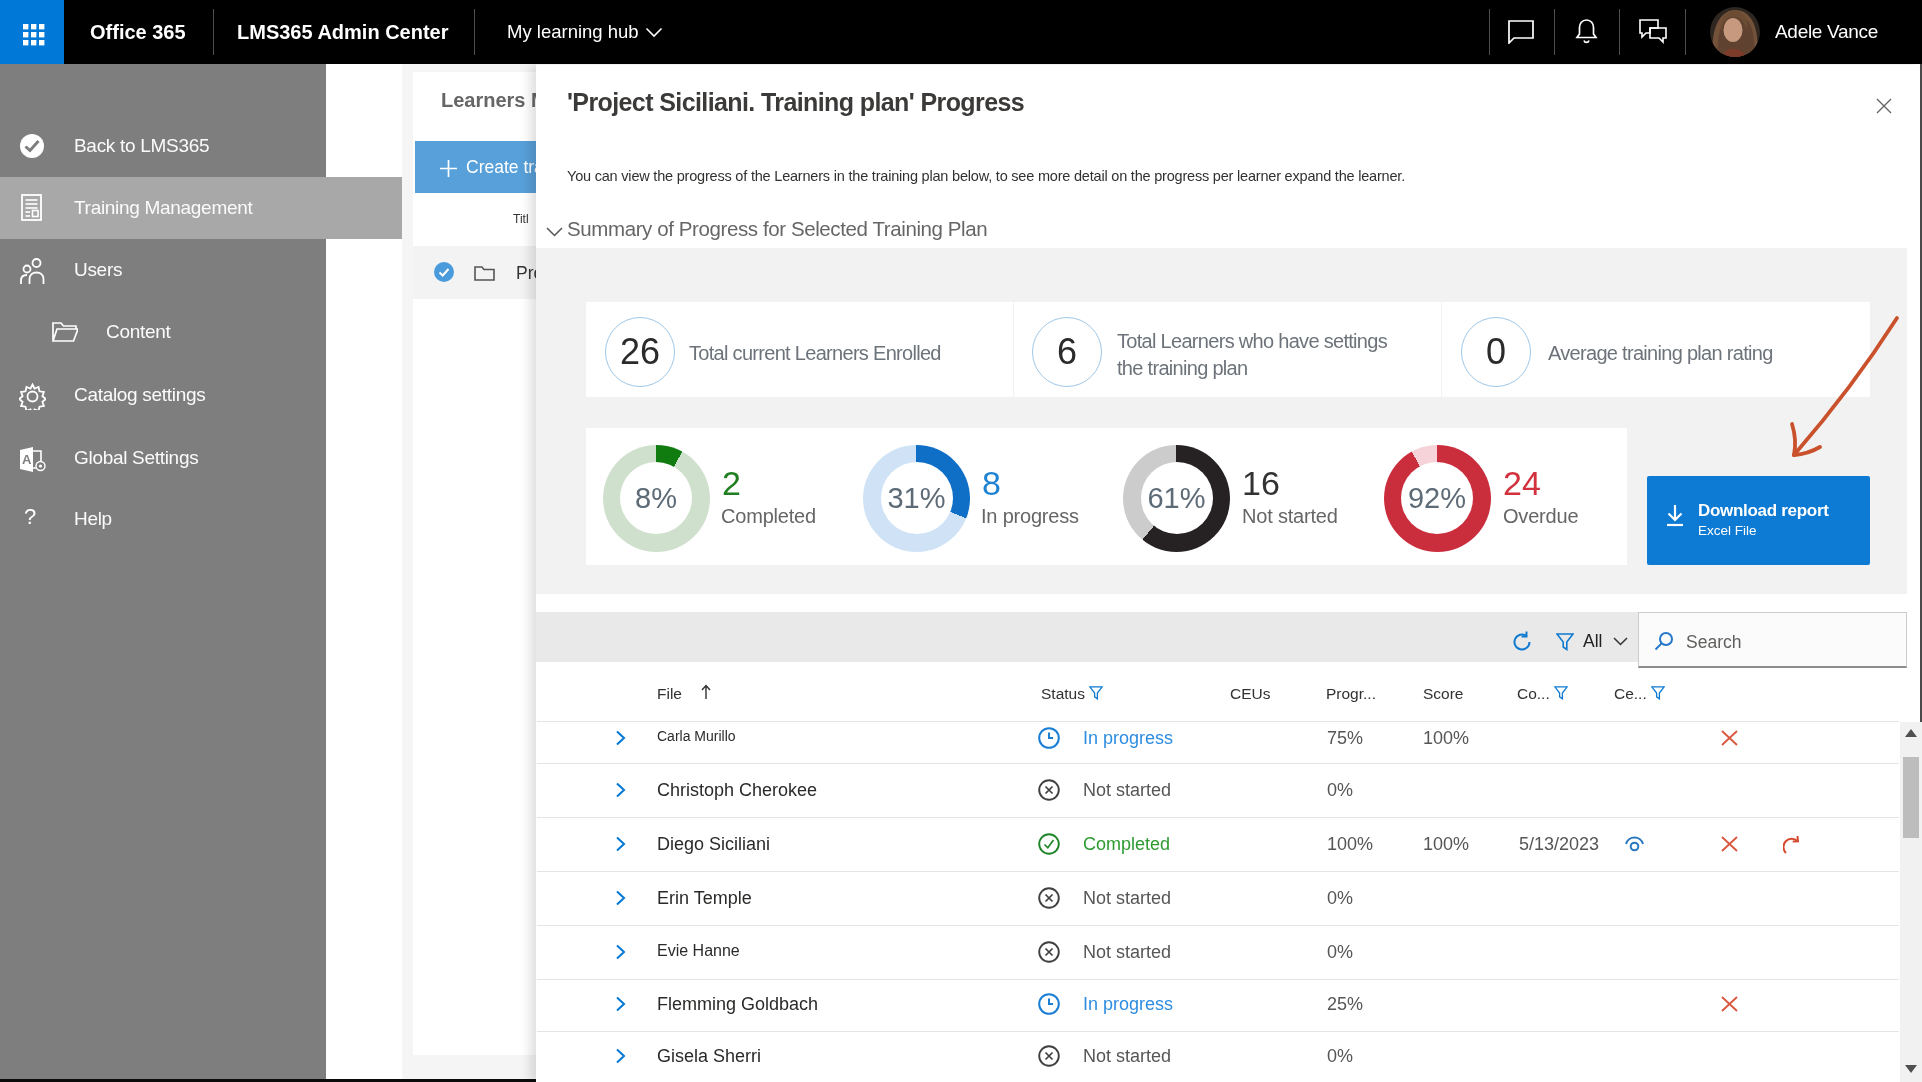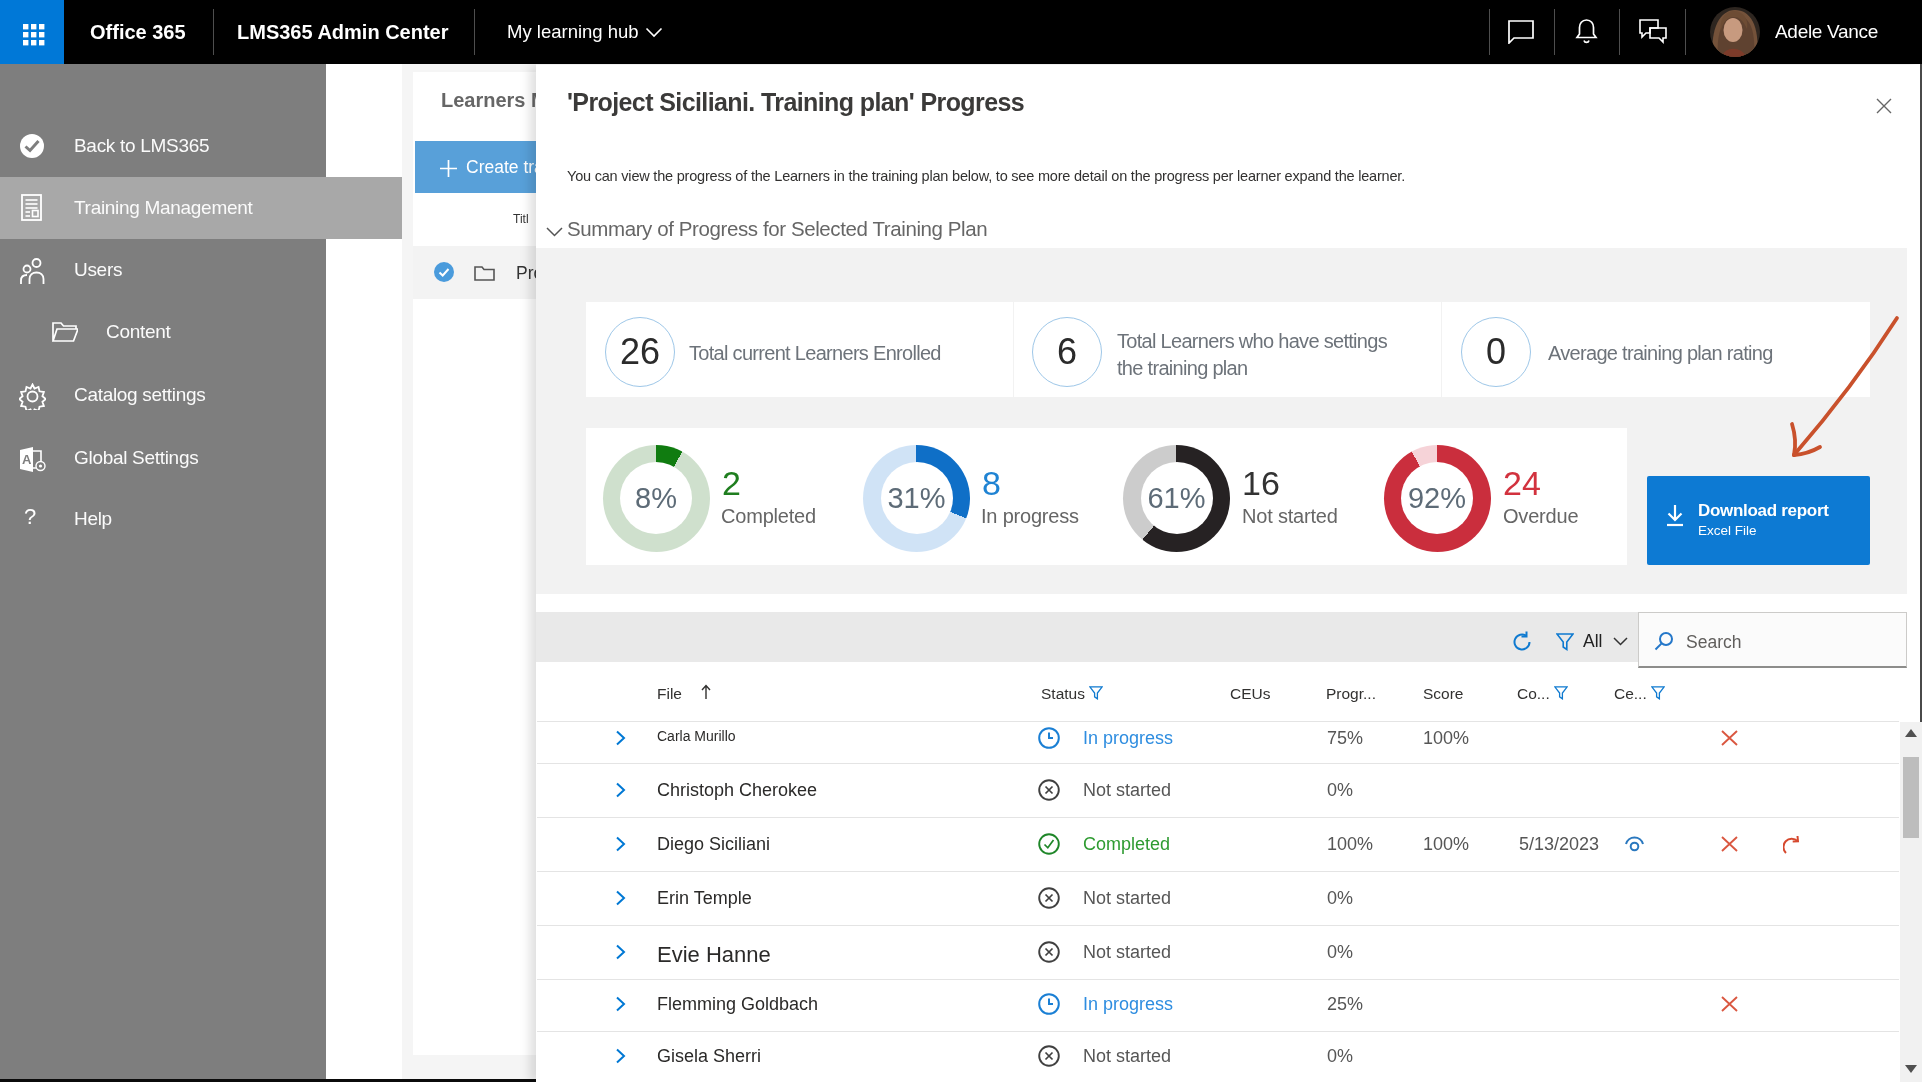--- a/index.html
+++ b/index.html
@@ -358,21 +358,21 @@
   <svg class="abs" style="left:502px; top:822px;" width="22" height="22" viewBox="0 0 22 22">
     <circle cx="11" cy="11" r="9.8" fill="none" stroke="#404040" stroke-width="1.9"></circle>
     <path d="M7.5 7.5 L14.5 14.5 M14.5 7.5 L7.5 14.5" fill="none" stroke="#404040" stroke-width="1.7"></path>
   </svg>
   <div class="cell" style="left:547px; top:823px; font-size:18px; color:#565656;">Not started</div>
   <div class="cell" style="left:791px; top:823px; font-size:18px; color:#565656;">0%</div>
 
   <svg class="abs" style="left:79px; top:879px;" width="11" height="16" viewBox="0 0 11 16">
       <path d="M2 1.5 L9 8 L2 14.5" fill="none" stroke="#0078d4" stroke-width="2"></path>
     </svg>
-  <div class="cell" style="left:121px; top:877px; font-size:22px; color:#2b2a29;">Evie Hanne</div>
+  <div class="cell" style="left:121px; top:877px; font-size:16px; color:#2b2a29;">Evie Hanne</div>
   <svg class="abs" style="left:502px; top:876px;" width="22" height="22" viewBox="0 0 22 22">
     <circle cx="11" cy="11" r="9.8" fill="none" stroke="#404040" stroke-width="1.9"></circle>
     <path d="M7.5 7.5 L14.5 14.5 M14.5 7.5 L7.5 14.5" fill="none" stroke="#404040" stroke-width="1.7"></path>
   </svg>
   <div class="cell" style="left:547px; top:877px; font-size:18px; color:#565656;">Not started</div>
   <div class="cell" style="left:791px; top:877px; font-size:18px; color:#565656;">0%</div>
 
   <svg class="abs" style="left:79px; top:931px;" width="11" height="16" viewBox="0 0 11 16">
       <path d="M2 1.5 L9 8 L2 14.5" fill="none" stroke="#0078d4" stroke-width="2"></path>
     </svg>

